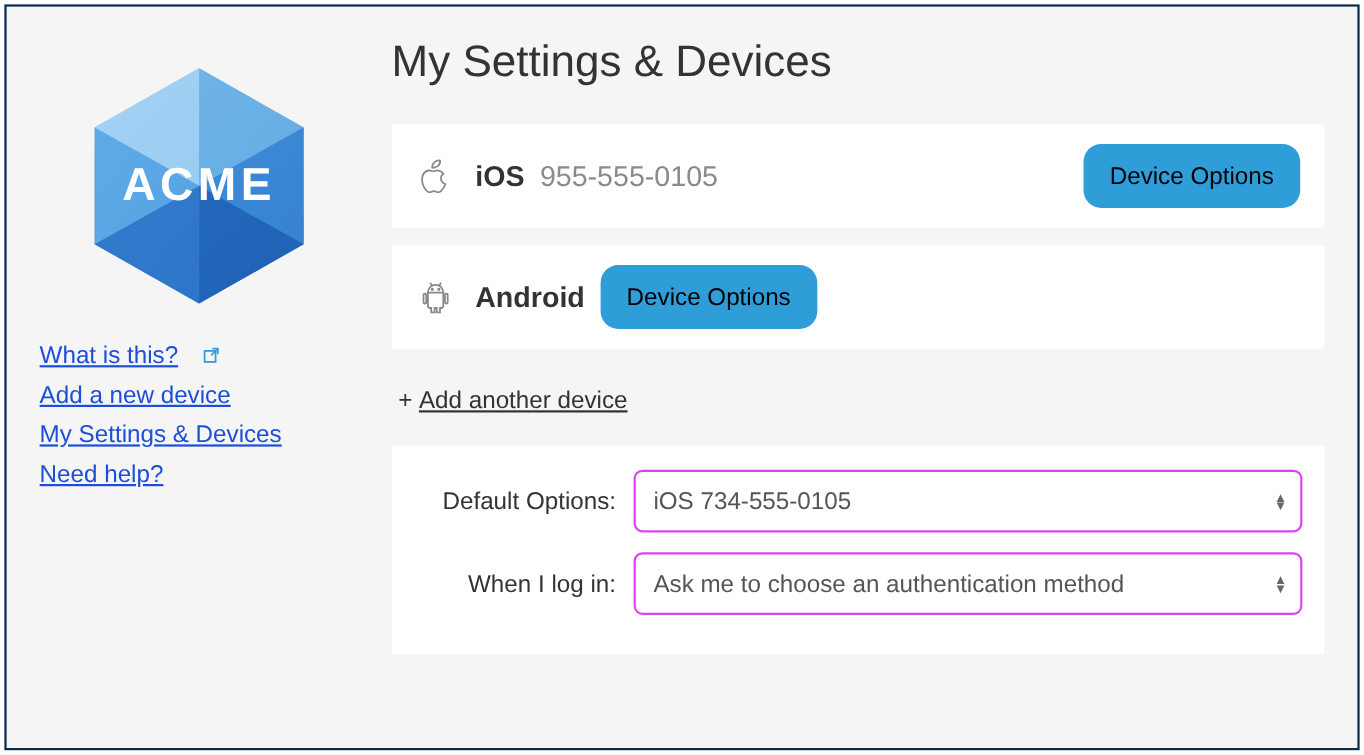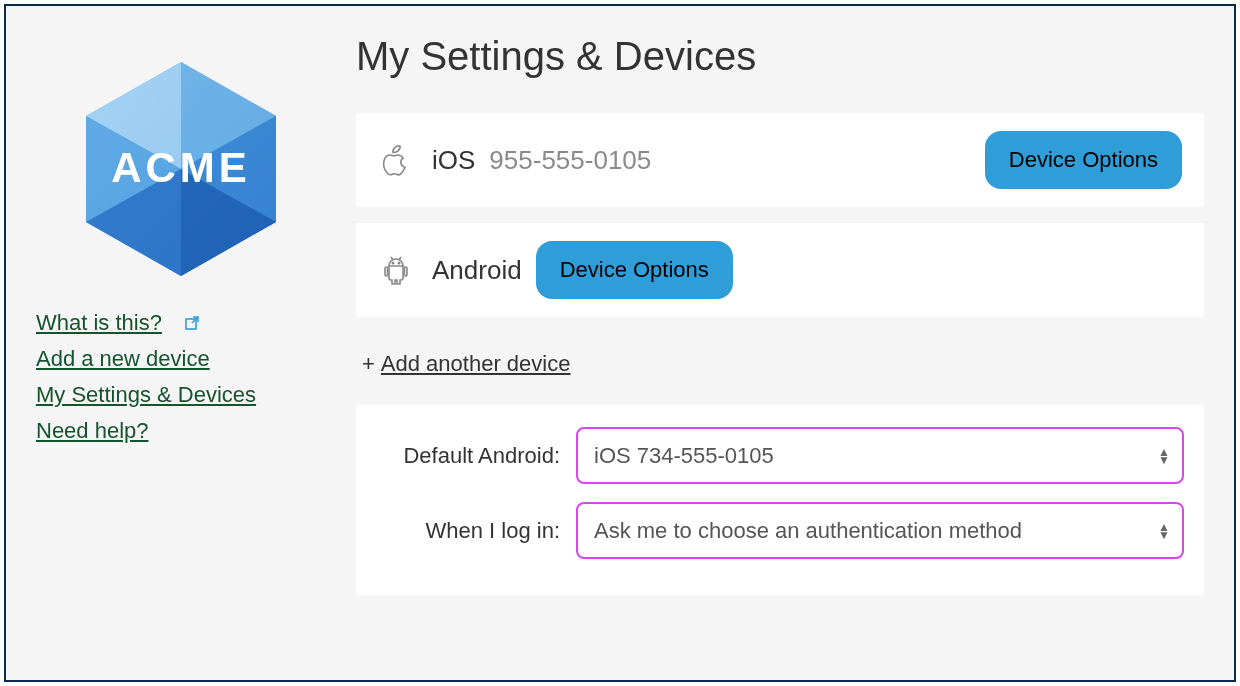--- a/index.html
+++ b/index.html
@@ -30,21 +30,21 @@
     width: 220px;
     height: 230px;
   }
   .links {
     display: flex;
     flex-direction: column;
     gap: 10px;
     font-size: 22px;
   }
   .links a {
-    color: #14532d;
+    color: #1d4ed8;
     text-decoration: underline;
     cursor: pointer;
     display: inline-flex;
     align-items: center;
     gap: 22px;
     width: fit-content;
     text-align: right;
   }
   .ext-icon {
     width: 16px;
@@ -77,20 +77,21 @@
   .device-icon {
     width: 36px;
     display: flex;
     justify-content: center;
     margin-right: 18px;
   }
   .device-name {
     font-size: 26px;
     color: #333;
     margin-right: 14px;
+    font-weight: bold;
   }
   .device-phone {
     font-size: 26px;
     color: #8a8a8a;
     flex: 1;
   }
   .device-options-btn {
     background: #2f9ed8;
     color: #000000;
     border: none;
@@ -234,21 +235,21 @@
       <button class="device-options-btn">Device Options</button>
     </div>
 
     <div class="add-another">
       <span class="plus">+</span>
       <span class="label">Add another device</span>
     </div>
 
     <div class="settings-box">
       <div class="setting-row">
-        <div class="setting-label">Default Android:</div>
+        <div class="setting-label">Default Options:</div>
         <div class="select-wrap">
           <select>
             <option>iOS 734-555-0105</option>
           </select>
           <div class="select-caret">▲<br>▼</div>
         </div>
       </div>
       <div class="setting-row">
         <div class="setting-label">When I log in:</div>
         <div class="select-wrap">

